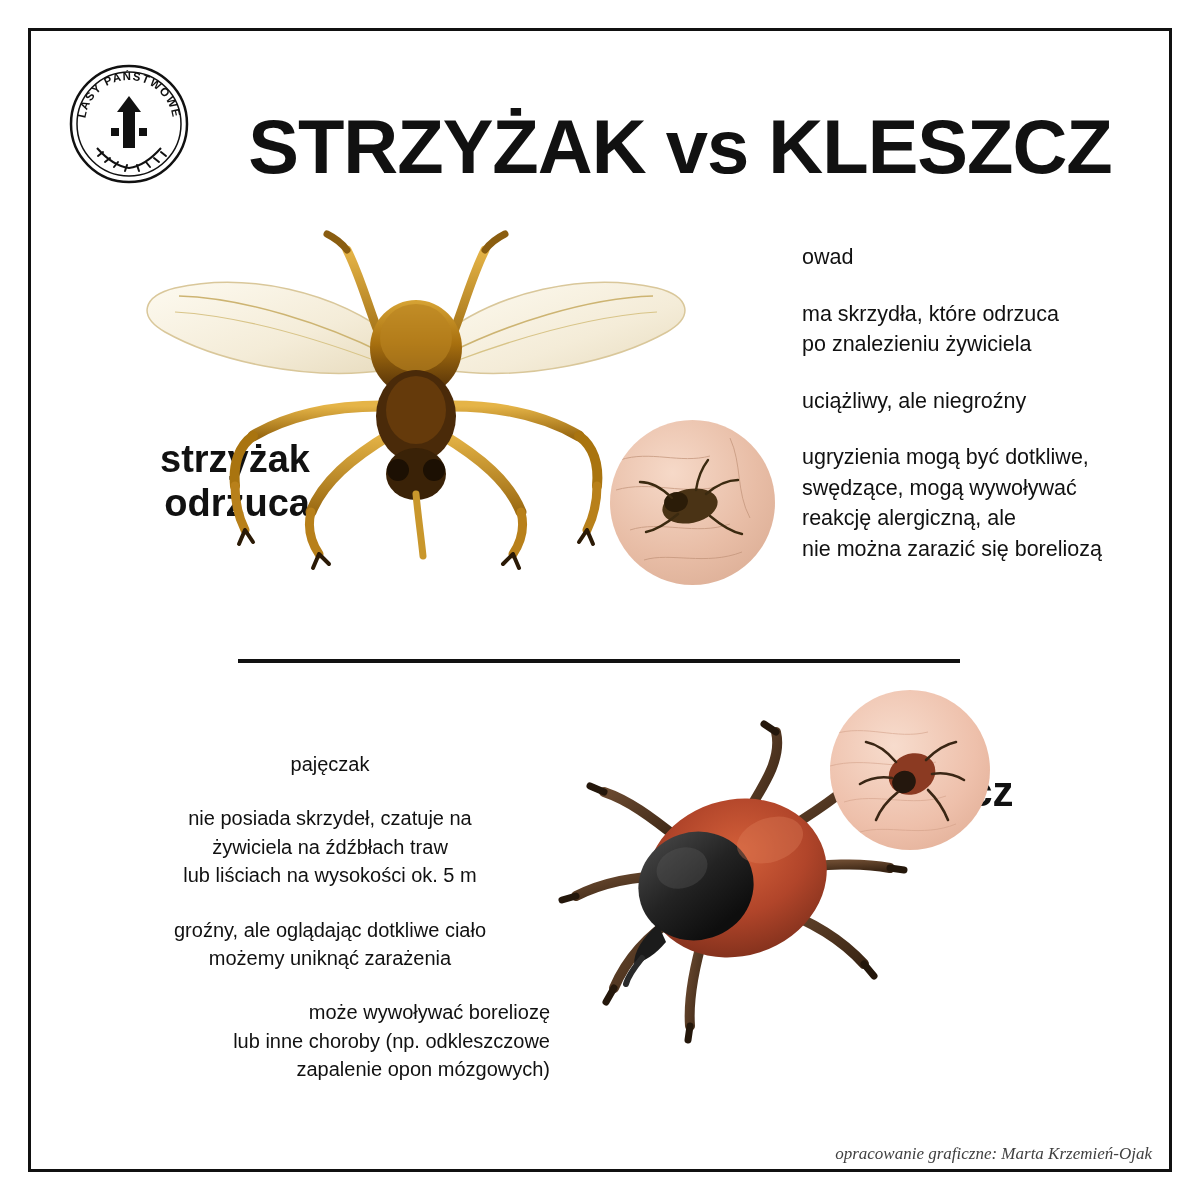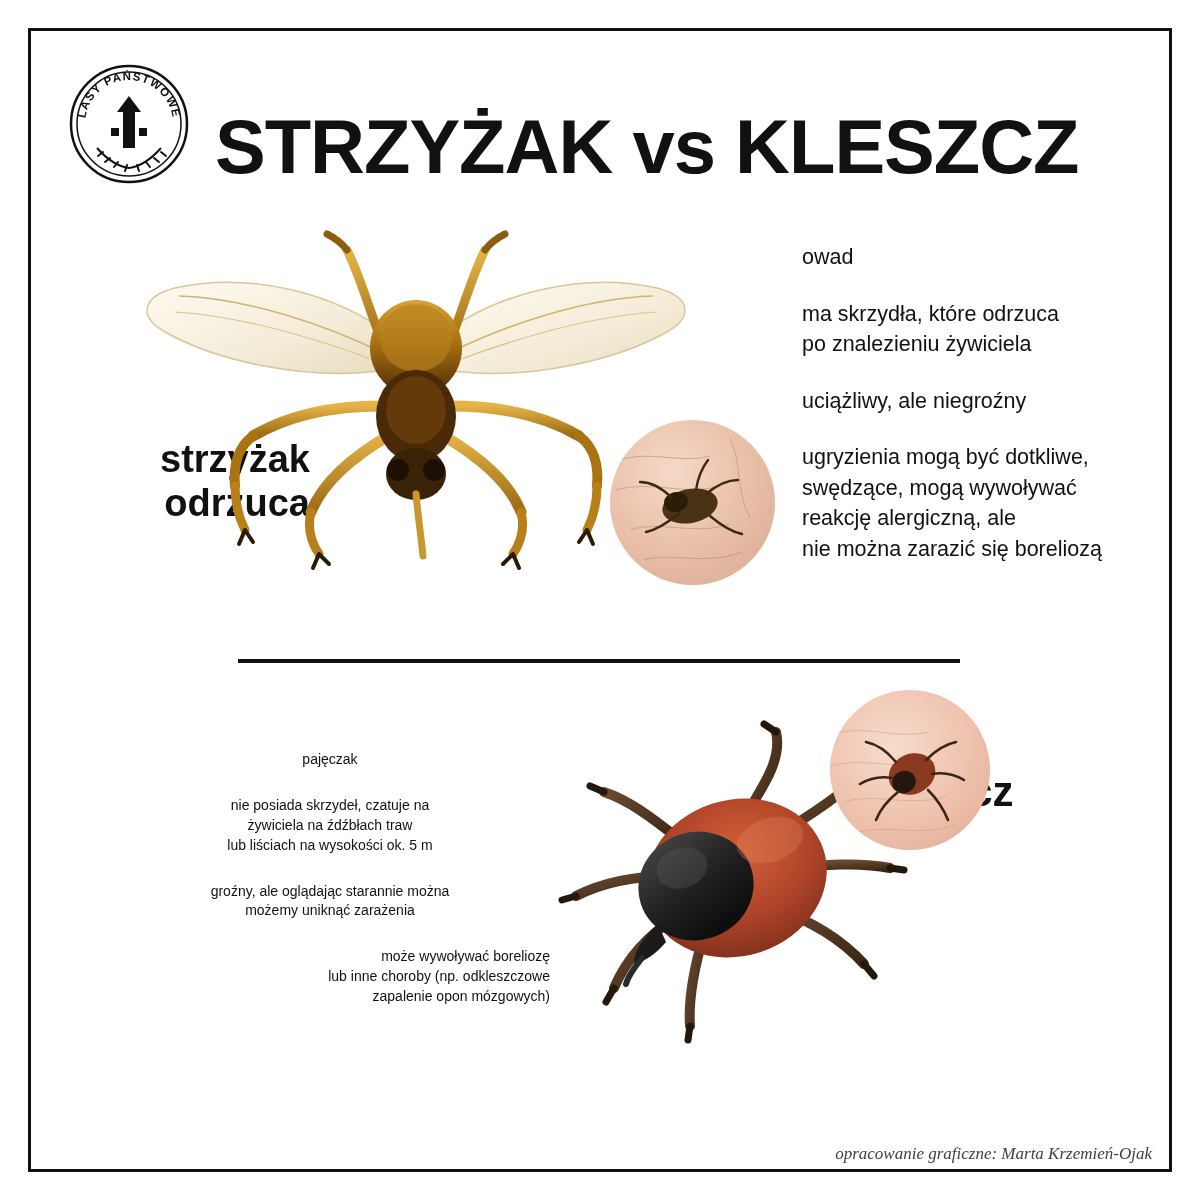--- a/index.html
+++ b/index.html
@@ -46,20 +46,21 @@
     top: 7px;
     width: 124px;
     height: 124px;
   }
   .logo svg { display: block; }
   .title {
     position: absolute;
     left: 155px;
     top: 54px;
     width: 930px;
+    text-align: center;
     font-size: 76px;
     font-weight: bold;
     letter-spacing: -1px;
     line-height: 1;
     white-space: nowrap;
   }
 
   
   .section-top {
     position: absolute;
@@ -138,21 +139,21 @@
     left: 50px;
     top: 700px;
     width: 1100px;
     height: 420px;
   }
   .text-bottom {
     position: absolute;
     left: 60px;
     top: 50px;
     width: 440px;
-    font-size: 14px;
+    font-size: 20px;
     line-height: 1.42;
     text-align: center;
   }
   .text-bottom p { margin: 0 0 26px 0; }
   .text-bottom p:last-child { margin-bottom: 0; }
 
   .label-kleszcz {
     position: absolute;
     left: 760px;
     top: 68px;
@@ -321,21 +322,21 @@
 
   <div class="divider"></div>
 
   <div class="section-bottom">
 
     <div class="text-bottom">
       <p style="white-space: pre-line;">pajęczak</p>
       <p style="white-space: pre-line;">nie posiada skrzydeł, czatuje na
 żywiciela na źdźbłach traw
 lub liściach na wysokości ok. 5 m</p>
-      <p style="white-space: pre-line;">groźny, ale oglądając starannie można
+      <p style="white-space: pre-line;">groźny, ale oglądając dotkliwe ciało
 możemy uniknąć zarażenia</p>
       <p style="white-space: pre-line; text-align: right;">może wywoływać boreliozę
 lub inne choroby (np. odkleszczowe
 zapalenie opon mózgowych)</p>
     </div>
 
     <div class="tick">
       <svg width="380" height="340" viewBox="0 0 380 340">
         <defs>
           <radialGradient id="tickBody" cx="55%" cy="35%" r="70%">

